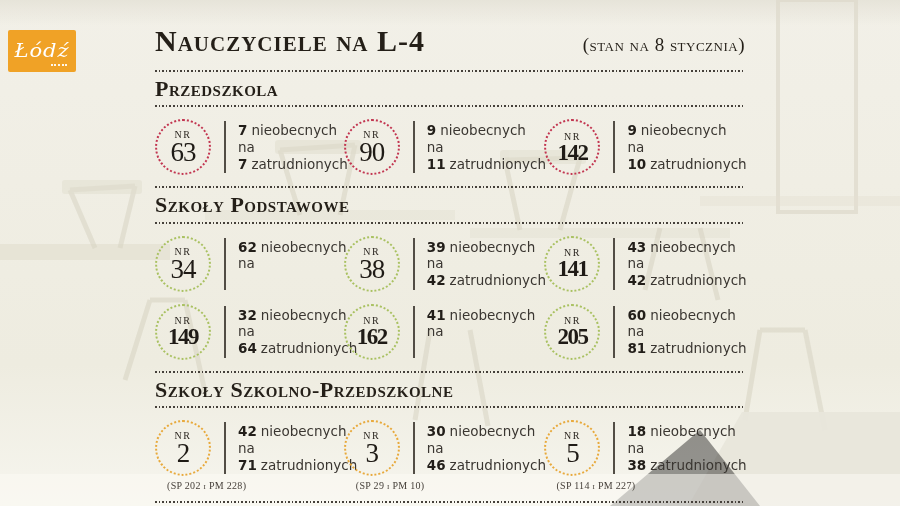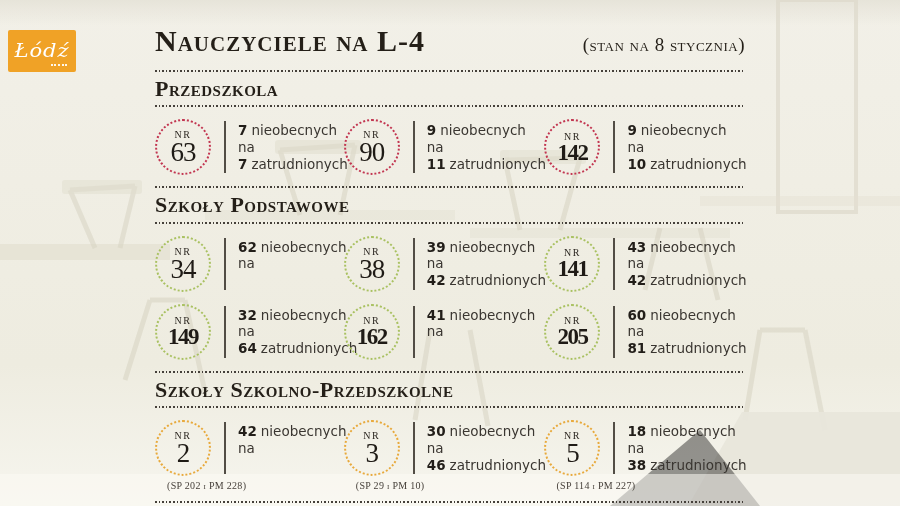--- a/index.html
+++ b/index.html
@@ -287,20 +287,21 @@
                 <div class="circle" style="border-color: rgb(232, 169, 59);">
                   <span class="nr">NR</span>
                   <span class="num">2</span>
                 </div>
                 <div class="caption">(SP 202 i PM 228)</div>
               </div>
               <div class="vline"></div>
               <div class="stats">
                 <div><b>42</b><span>nieobecnych</span></div>
                 <div>na</div>
+                <div><b>71</b><span>zatrudnionych</span></div>
               </div>
             </div>
             <div class="entry c2">
               <div class="circle-wrap">
                 <div class="circle" style="border-color: rgb(232, 169, 59);">
                   <span class="nr">NR</span>
                   <span class="num">3</span>
                 </div>
                 <div class="caption">(SP 29 i PM 10)</div>
               </div>

